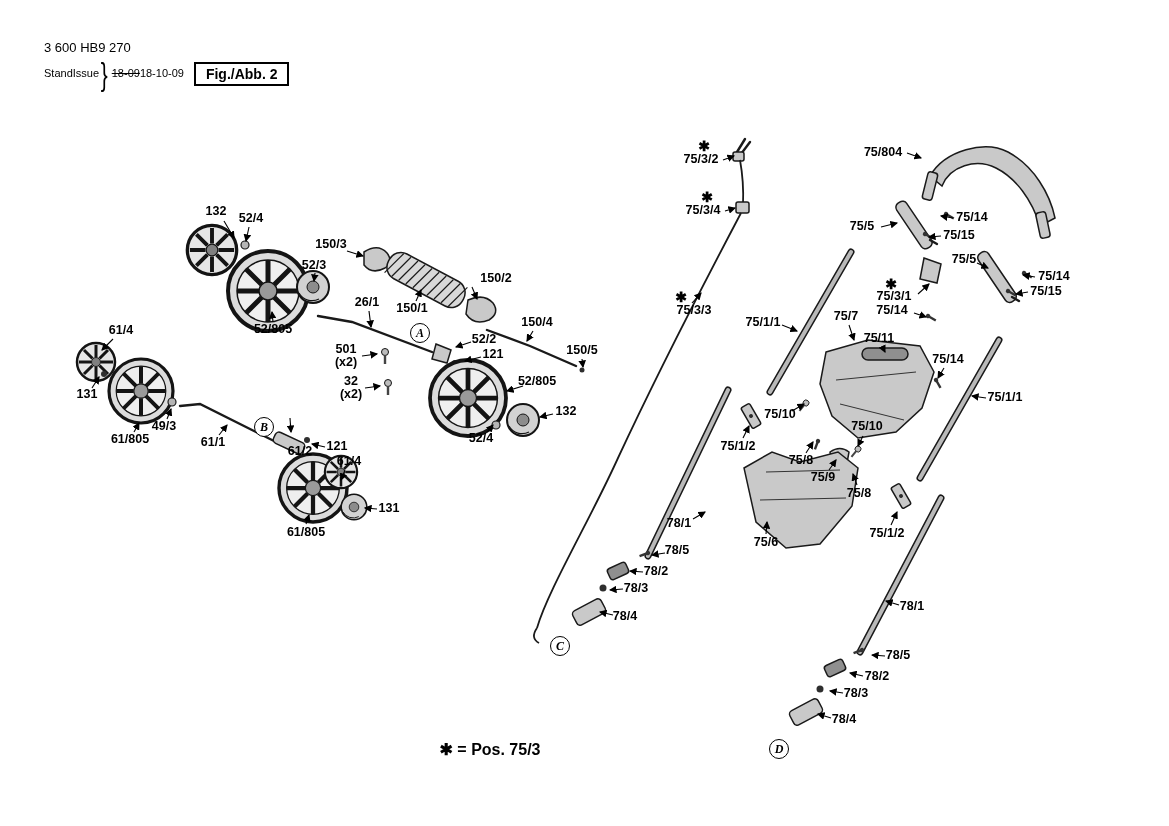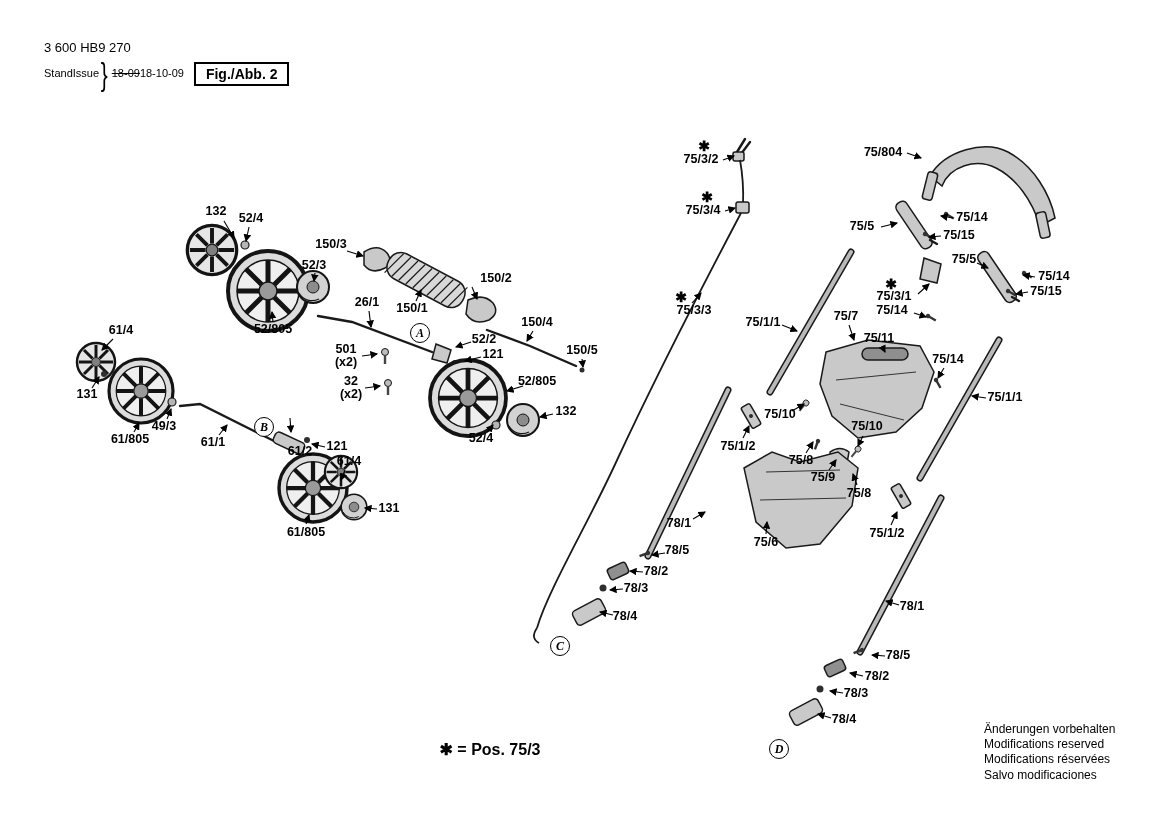--- a/index.html
+++ b/index.html
@@ -390,20 +390,14 @@
       <div class="callout" style="left: 264px; top: 427px;">B</div>
       <div class="callout" style="left: 560px; top: 646px;">C</div>
       <div class="callout" style="left: 779px; top: 749px;">D</div>
     </div>
 
   <div class="footnote">
     <span>✱</span>
     <span>= Pos. 75/3</span>
   </div>
 
-  <div class="legal">
-    <div>Änderungen vorbehalten</div>
-    <div>Modifications reserved</div>
-    <div>Modifications réservées</div>
-    <div>Salvo modificaciones</div>
-  </div>
 
 </div>
 
 </body></html>

